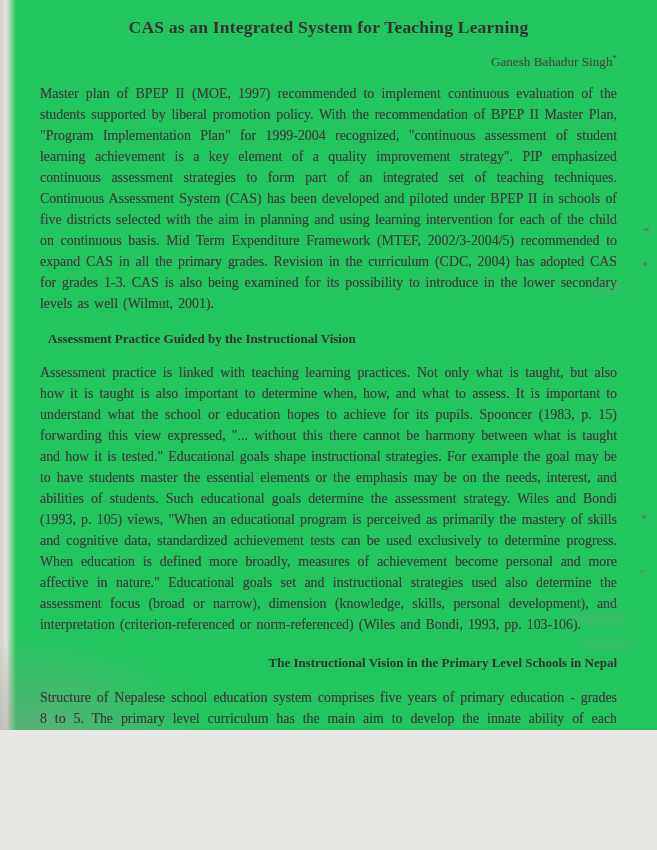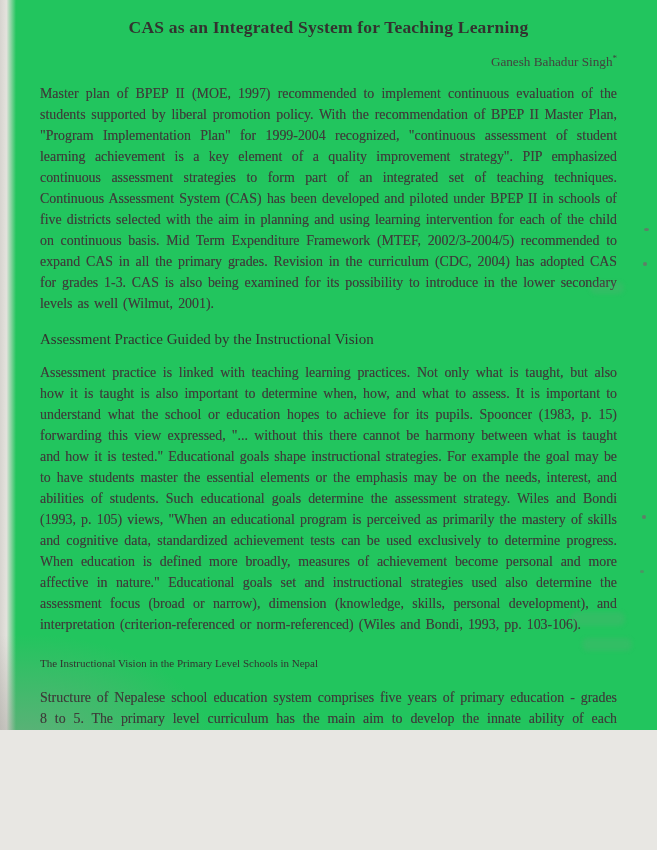--- a/index.html
+++ b/index.html
@@ -34,26 +34,26 @@
     margin:15px 12px 0; font-weight:bold; color:#33322f; letter-spacing:0.2px;
   }
   .author { text-align:right; font-size:13.2px; margin:14px 0 0; color:#43423f; }
   .author sup { font-size:9px; }
   p.body {
     font-size:13.9px; line-height:21px; text-align:justify;
     margin:13px 0 0; word-spacing:1.6px;
     text-shadow:0 0 0.4px rgba(62,61,58,0.55);
   }
   h2.sm {
-    font-size:15px; line-height:20px; margin:15px 0 0;
-    color:#33322f; font-weight:normal;
+    font-size:13px; line-height:20px; margin:15px 8px 0;
+    color:#33322f; font-weight:bold;
   }
   h2.lg {
-    font-size:11px; line-height:22px; margin:17px 0 0;
-    color:#33322f; font-weight:normal;
+    font-size:13px; line-height:22px; margin:17px 0 0;
+    color:#33322f; font-weight:bold;text-align:right;
   }
   .footnote-block { position:absolute; left:40px; top:747px; }
   .footnote-rule { width:183px; height:0; border-top:2px solid #4a4946; }
   .footnote { font-size:12.6px; color:#43423f; }
   .footnote sup { font-size:9px; }
   .page-number { position:absolute; right:37px; top:790px; font-size:13.2px; color:#484744; }
 </style>
 </head>
 <body>
 

